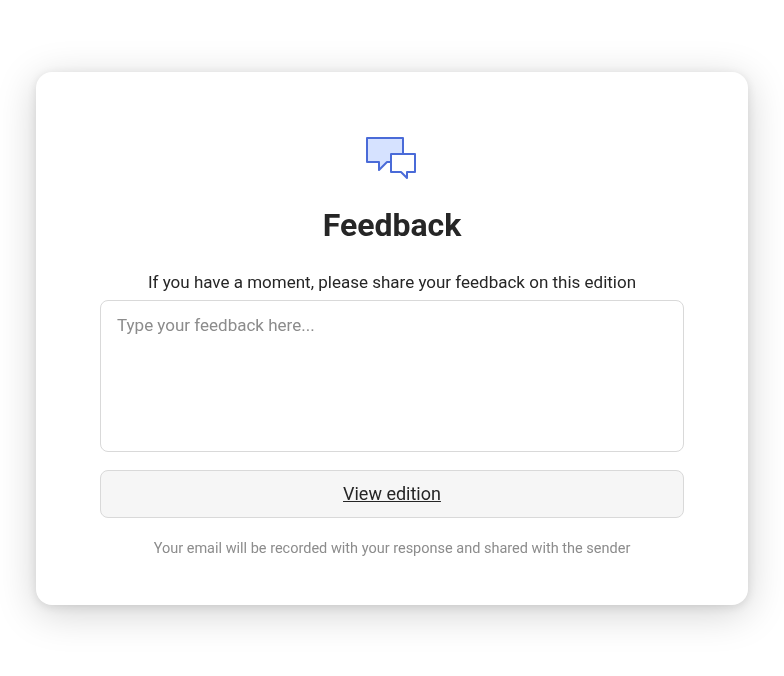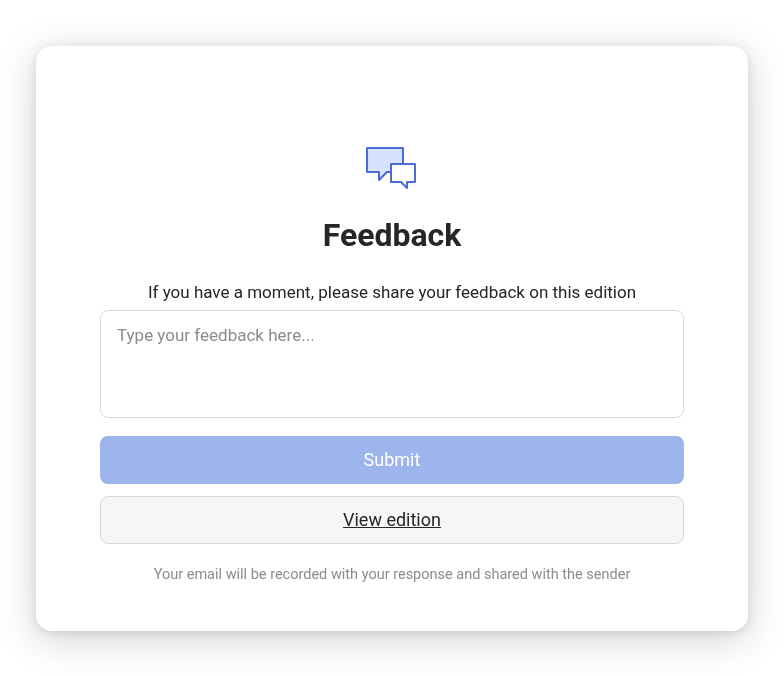--- a/index.html
+++ b/index.html
@@ -14,21 +14,21 @@
       height: 676px;
       display: flex;
       align-items: center;
       justify-content: center;
     }
     .card {
       width: 712px;
       background: #ffffff;
       border-radius: 16px;
       box-shadow: 0 8px 40px rgba(0,0,0,0.18), 0 2px 10px rgba(0,0,0,0.1);
-      padding: 100px 64px 48px 64px;
+      padding: 64px 64px 48px 64px;
       display: flex;
       flex-direction: column;
       align-items: center;
     }
     .icon-wrap {
       margin-bottom: 16px;
     }
     .title {
       font-size: 32px;
       font-weight: 700;
@@ -36,21 +36,21 @@
       margin-bottom: 28px;
     }
     .subtitle {
       font-size: 17px;
       color: #262626;
       margin-bottom: 8px;
       text-align: center;
     }
     .textarea {
       width: 100%;
-      height: 108px;
+      height: 152px;
       border: 1px solid #d9d9d9;
       border-radius: 8px;
       padding: 14px 16px;
       font-size: 17px;
       font-family: inherit;
       color: #262626;
       resize: none;
       outline: none;
       margin-bottom: 18px;
     }
@@ -98,18 +98,17 @@
       <path d="M 28 18 L 52 18 L 52 36 L 44 36 L 44 42 L 38 36 L 28 36 Z" fill="#ffffff" stroke="#4a6bd8" stroke-width="2" stroke-linejoin="round"></path>
     </svg>
   </div>
 
   <h1 class="title">Feedback</h1>
 
   <p class="subtitle">If you have a moment, please share your feedback on this edition</p>
 
   <textarea class="textarea" placeholder="Type your feedback here..." style=""></textarea>
 
-  <button class="btn btn-primary">Submit</button>
 
   <button class="btn btn-secondary">View edition</button>
 
   <p class="footer-note">Your email will be recorded with your response and shared with the sender</p>
 </div>
 
 </body></html>

